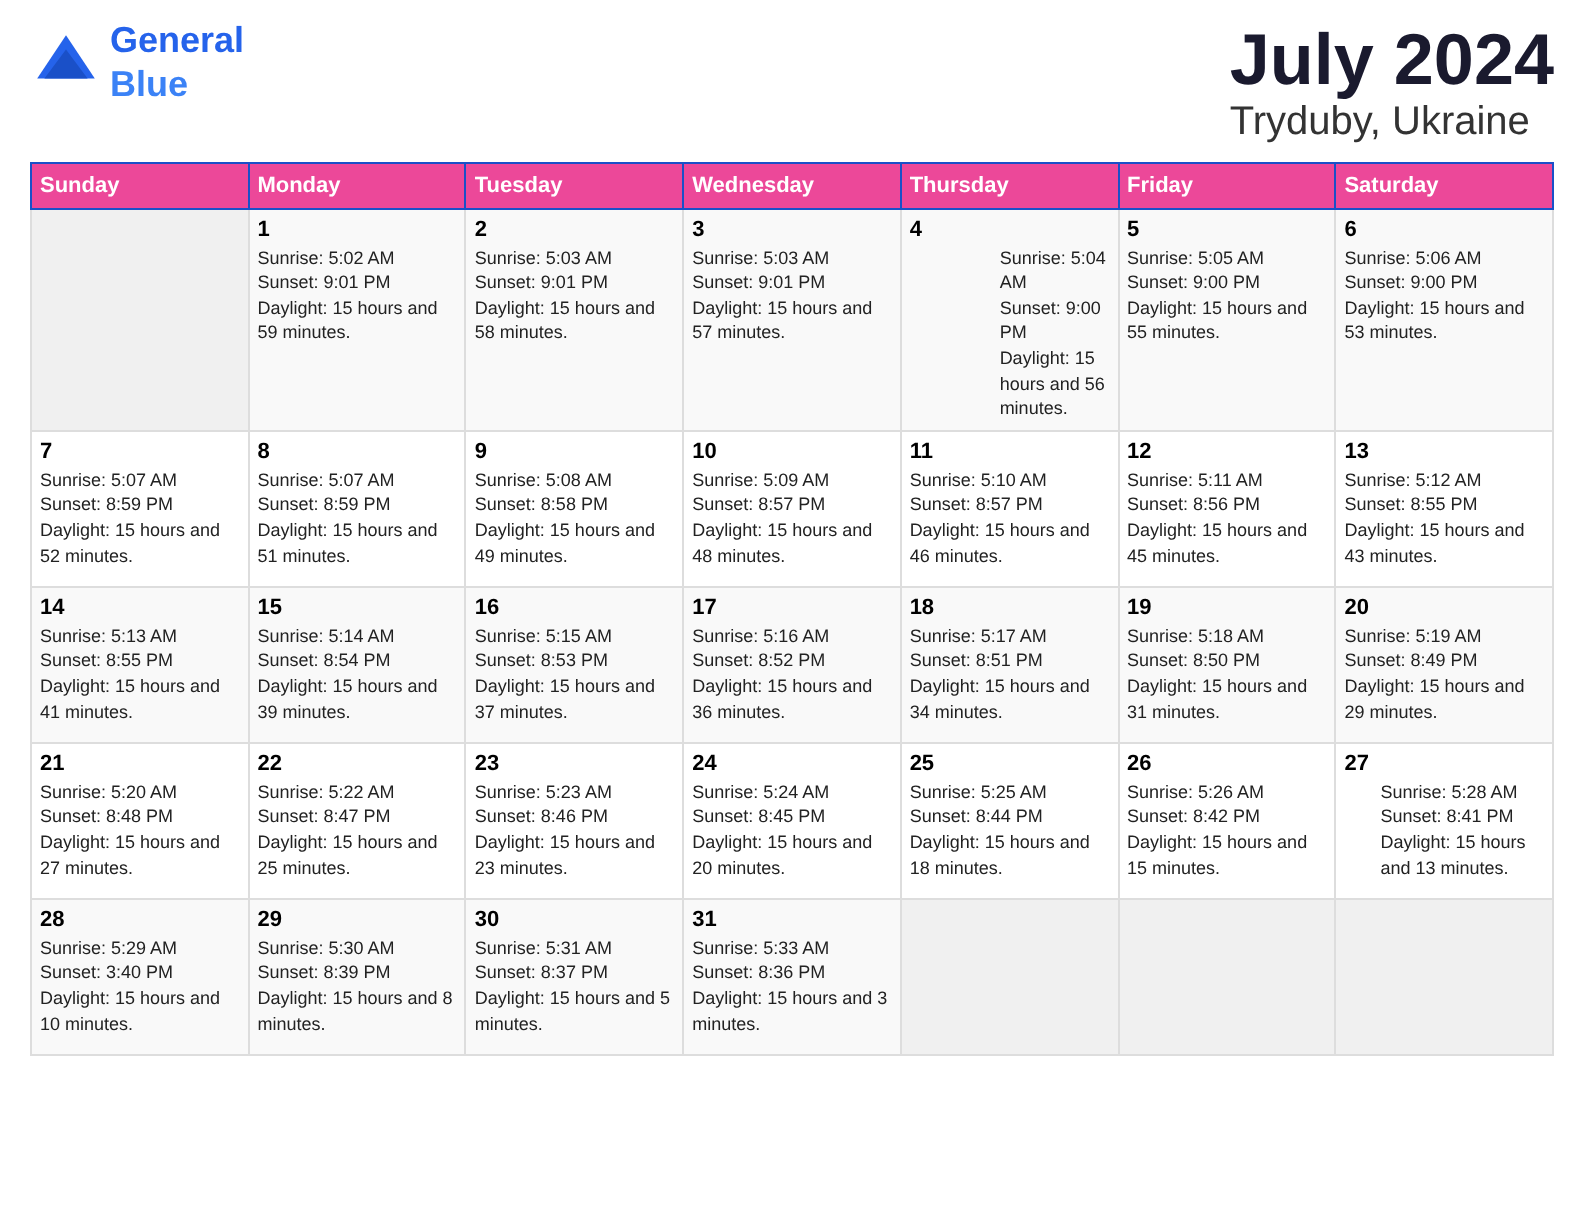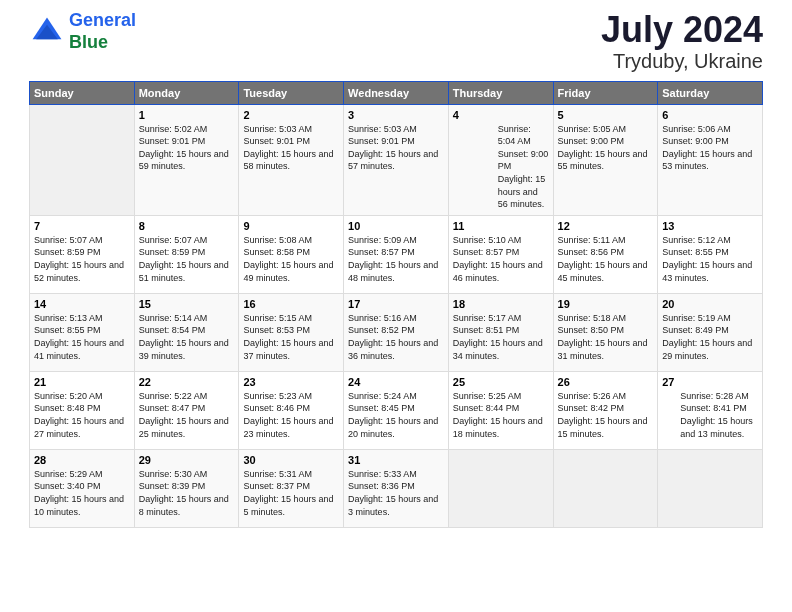--- a/index.html
+++ b/index.html
@@ -5,21 +5,21 @@
     * { box-sizing: border-box; margin: 0; padding: 0; }
     body {
       font-family: Arial, sans-serif;
       background: #fff;
       width: 792px;
       height: 612px;
       overflow: hidden;
     }
     .container {
       width: 792px;
-      padding: 10px 29px;
+      padding: 10px 15px;
     }
     .header-row {
       display: flex;
       justify-content: space-between;
       align-items: flex-start;
       margin-bottom: 8px;
     }
     .logo {
       display: flex;
       align-items: center;
@@ -32,39 +32,38 @@
       line-height: 1.2;
     }
     .logo-text span {
       color: #2563eb;
     }
     .logo-icon {
       width: 36px;
       height: 36px;
     }
     .title-block {
-      text-align: right;
     }
     .month-title {
       font-size: 36px;
       font-weight: bold;
       color: #1a1a2e;
       line-height: 1.1;
     }
     .location-title {
       font-size: 20px;
       color: #333;
     }
     table {
       width: 100%;
       border-collapse: collapse;
       font-size: 10px;
     }
     thead th {
-      background-color: #737373;
+      background-color: #ec4899;
       color: #fff;
       padding: 5px 4px;
       text-align: left;
       font-size: 11px;
       font-weight: bold;
       border: 1px solid #1a50c8;
     }
     tbody td {
       vertical-align: top;
       padding: 4px 4px;
@@ -96,21 +95,21 @@
 
 <div class="container">
   <div class="header-row">
     <div class="logo">
       <svg class="logo-icon" viewBox="0 0 40 40" xmlns="http://www.w3.org/2000/svg">
         <polygon points="20,4 36,28 4,28" fill="#2563eb"></polygon>
         <polygon points="20,12 32,28 8,28" fill="#1a50c8"></polygon>
       </svg>
       <div class="logo-text">
         <div><span>General</span></div>
-        <div style="color:#15803d;">Blue</div>
+        <div style="color:#3b82f6;">Blue</div>
       </div>
     </div>
     <div class="title-block">
       <div class="month-title">July 2024</div>
       <div class="location-title">Tryduby, Ukraine</div>
     </div>
   </div>
 
   <table>
     <thead>

